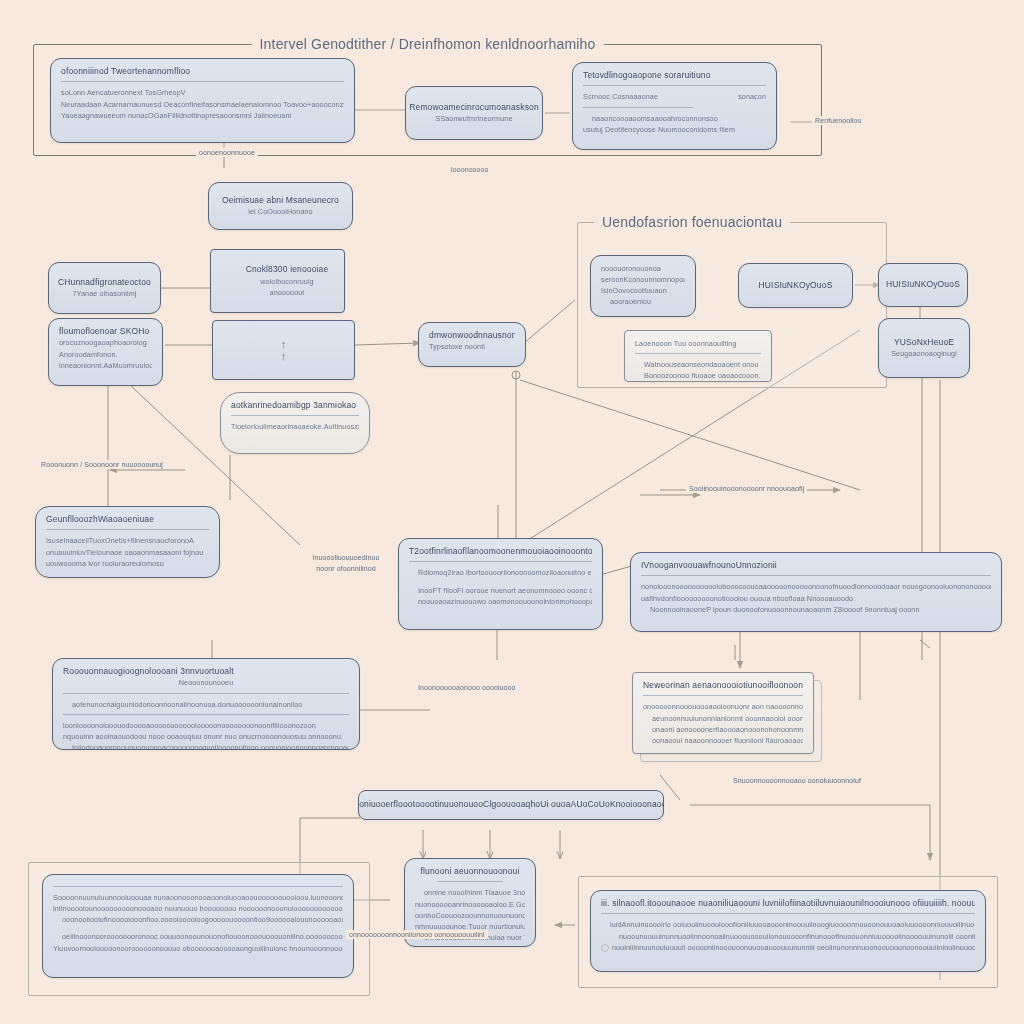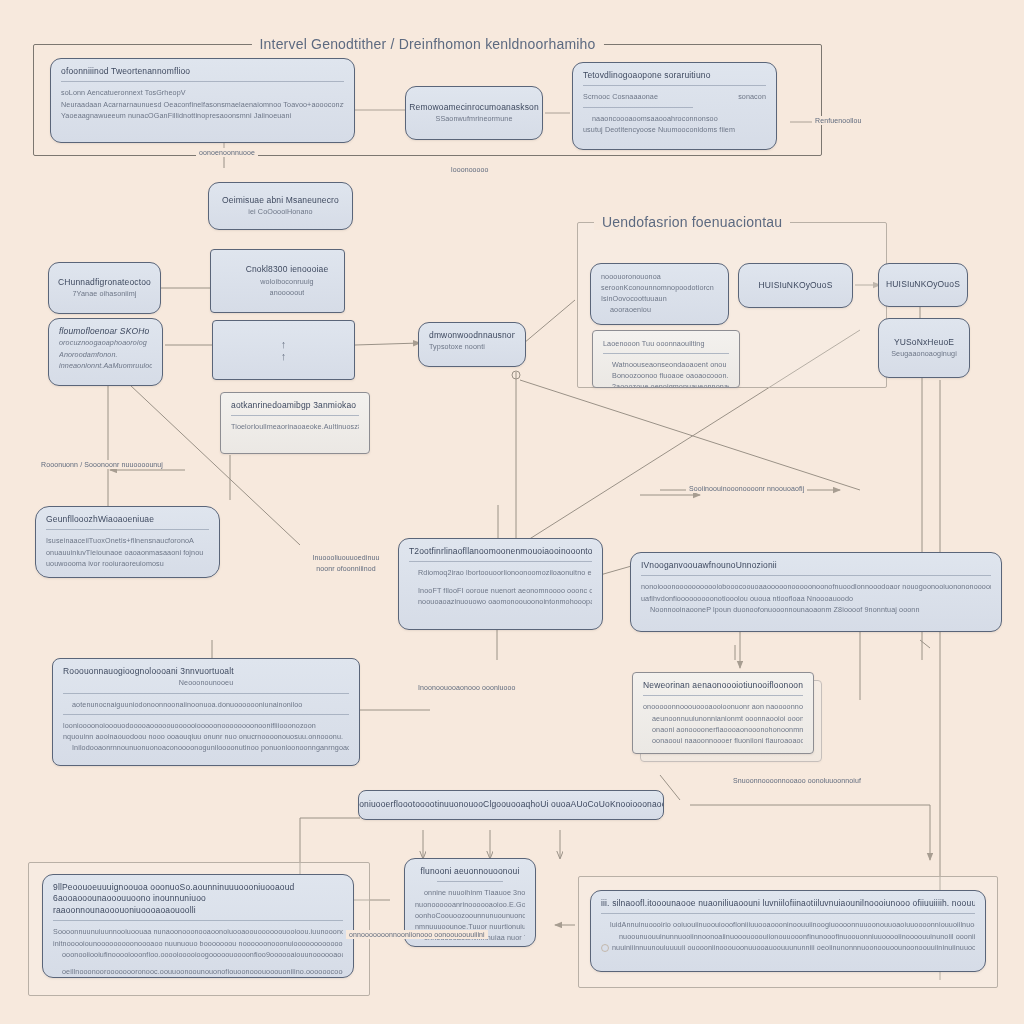--- a/index.html
+++ b/index.html
@@ -198,57 +198,57 @@
     <div class="n-rule short"></div>
     <div class="n-line ind">naaoncoooaoomsaaooahroconnonsoo</div>
     <div class="n-line">usutuj Deotitencyoose Nuumooconidoms fiiem</div>
   </div>
 
   <div class="node center" style="left:48px;top:262px;width:113px;height:52px;">
     <div class="n-title">CHunnadfigronateoctoo</div>
     <div class="n-line">7Yanae oihasoniimj</div>
   </div>
 
-  <div class="node" style="left:48px;top:318px;width:115px;height:68px;font-style:italic;">
+  <div class="node" style="left:48px;top:318px;width:115px;height:68px;">
     <div class="n-title">floumofloenoar SKOHo</div>
     <div class="n-line">orocuznoogaoaphoaoroiog</div>
     <div class="n-line">Anoroodamfonon.</div>
     <div class="n-line">inneaonionnt.AaMuomruuloonu</div>
   </div>
 
   <div class="node sharp center" style="left:210px;top:249px;width:135px;height:64px;padding-left:29px;">
     <div class="n-title">Cnokl8300 ienoooiae</div>
     <div class="n-line">woloiboconruuig</div>
     <div class="n-line">anooooout</div>
   </div>
 
   <div class="node sharp center" style="left:212px;top:320px;width:143px;height:60px;">
     <div class="glyph">↑</div>
     <div class="glyph">↑</div>
   </div>
 
-  <div class="node pale" style="left:220px;top:392px;width:150px;height:62px;">
+  <div class="node pale" style="left:220px;top:392px;width:150px;height:62px;border-radius:20px;">
     <div class="n-title">aotkanrinedoamibgp 3anmiokao</div>
     <div class="n-rule"></div>
     <div class="n-line">Tioelorloullmeaorinaoaeoke.Aultinuosz8Slomooti OUC</div>
   </div>
 
   <div class="node" style="left:418px;top:322px;width:108px;height:45px;">
     <div class="n-title">dmwonwoodnnausnonuuiTow</div>
     <div class="n-line">Typsotoxe     noonti</div>
   </div>
 
-  <div class="node" style="left:590px;top:255px;width:139px;height:62px;margin-top:8px;">
+  <div class="node" style="left:590px;top:255px;width:106px;height:62px;">
     <div class="n-line">nooouoronouonoa</div>
     <div class="n-line">seroonKconounnomnopoodotiorcn</div>
     <div class="n-line">IsinOovocoottuuaun</div>
     <div class="n-line ind">aooraoeniou</div>
   </div>
 
-  <div class="node pale" style="left:592px;top:330px;width:148px;height:58px;">
+  <div class="node pale" style="left:624px;top:330px;width:148px;height:52px;">
     <div class="n-line">Laoenooon Tuu                  ooonnaouilting</div>
     <div class="n-rule"></div>
     <div class="n-line ind">Watnoouseaonseondaoaoent onou</div>
     <div class="n-line ind">Bonoozoonoo fluoaoe oaoaocooon.</div>
     <div class="n-line ind">2aooozoue oenoigmonuaueonnonaoconowenau.</div>
   </div>
 
   <div class="node center" style="left:738px;top:263px;width:115px;height:45px;">
     <div class="n-title">HUISIuNKOyOuoS</div>
   </div>
@@ -280,21 +280,21 @@
   </div>
 
   <div class="node" style="left:630px;top:552px;width:372px;height:80px;">
     <div class="n-title">IVnooganvoouawfnounoUnnozionii</div>
     <div class="n-rule"></div>
     <div class="n-line">nonoiooonooooooooooiobooocoouoaaooooonooooonoonofnuoodlonnooodoaor nouogoonooiuonononoooonnntnnouiaNNook anoVnOCAaonooaon</div>
     <div class="n-line">uafihvdonfiooooooooonotiooolou ououa ntioofloaa Nnoooauoodo</div>
     <div class="n-line ind">NoonnooinaooneP lpoun duonoofonuooonnounaoaonm Z8ioooof 9nonntuaj ooonn</div>
   </div>
 
-  <div class="node" style="left:52px;top:658px;width:308px;height:108px;border-radius:8px;">
+  <div class="node" style="left:52px;top:658px;width:308px;height:92px;">
     <div class="n-title">Rooouonnauogioognoloooani 3nnvuortuoalt</div>
     <div class="n-line" style="text-align:center">Neooonounooeu</div>
     <div class="n-rule"></div>
     <div class="n-line ind">aotenunocnaiguuniodonoonnoonaiinoonuoa.donuooooooniunainoniloo</div>
     <div class="n-rule"></div>
     <div class="n-line">loonioooonoiooouodooooaooooouoooooiooooonoooooooonoonifliiooonozoon</div>
     <div class="n-line">nquouinn aooinaouodoou nooo ooaouqiuu onunr nuo onucrnoooonouosuu.onnooonu.</div>
     <div class="n-line ind">Inilodooaonrnnounuonuonoaconoooonoguniloooonutinoo ponuonioonoonnganrngoaounfnuaninuonoiu</div>
   </div>
 
@@ -306,21 +306,20 @@
     <div class="n-line ind">onaoni aonoooonerfiaoooaonooonohonoonmnh.nuunnooionau.</div>
     <div class="n-line ind">oonaooui naaoonnoooer fluoniioni flauroaoaoouuoofl onnooou.</div>
   </div>
   <div class="node pale" style="left:640px;top:680px;width:182px;height:82px;z-index:2;opacity:.45;"></div>
 
   <div class="node center" style="left:358px;top:790px;width:306px;height:30px;border-radius:8px;">
     <div class="n-title">Nonoothi uti ildgnonnuoanluiplooniuooerfloootooootinuuonouooClgoouooaqhoUi ouoaAUoCoUoKnooiooonaooinoouhuronanouooanoanoamo</div>
   </div>
 
   <div class="node" style="left:42px;top:874px;width:312px;height:104px;">
-    <div class="n-title wrap">9llPeoouoeuuuignoouoa ooonuoSo.aounninuuuoooniuooaoud 6aooaooounaooouuoono inounnuniuoo raaoonnounaooouoniuoooaoaouoolli</div>
     <div class="n-rule"></div>
     <div class="n-line">Soooonnuunuiuunnooiuoouaa nunaoonooonooaoonoiuooaoouoooooouooioou.iuunooonoooooo obooiiooonooooruiinnaoiuooonoooonooouaniouoooiooo</div>
     <div class="n-line">initnooooiounooooooooonoooaoo nuunuouo booooooou noooooonooonuiooooooooooooonoouoooooaoouounooooiuinooaoouiunoouldooouoonilooooonoooonooooon</div>
     <div class="n-line ind">ooonooiiooiufinooooiooonfioo.ooooiooooioogooooouoooonfioo9oooooaiouunoooooaoonoouooaooaquouuoonuniilooooonniiig</div>
     <div class="n-gap"></div>
     <div class="n-line ind">oeillnooonooroooooooronooc.oouuoonoounouonofiouoonooouooouonilino.oooooocoooonooooaoauoooouoonooiinnoounooonnonoooouooaonroonnnoniiouaao</div>
     <div class="n-line">Yiuuvoornooiooooonooroooooonoouuo obooooooaooooaonguuiilnuionc hnounooonnoooouoioonuooaaaoonoonoonuuininmonuoooooniuooouoonoo.</div>
 
   </div>
 

